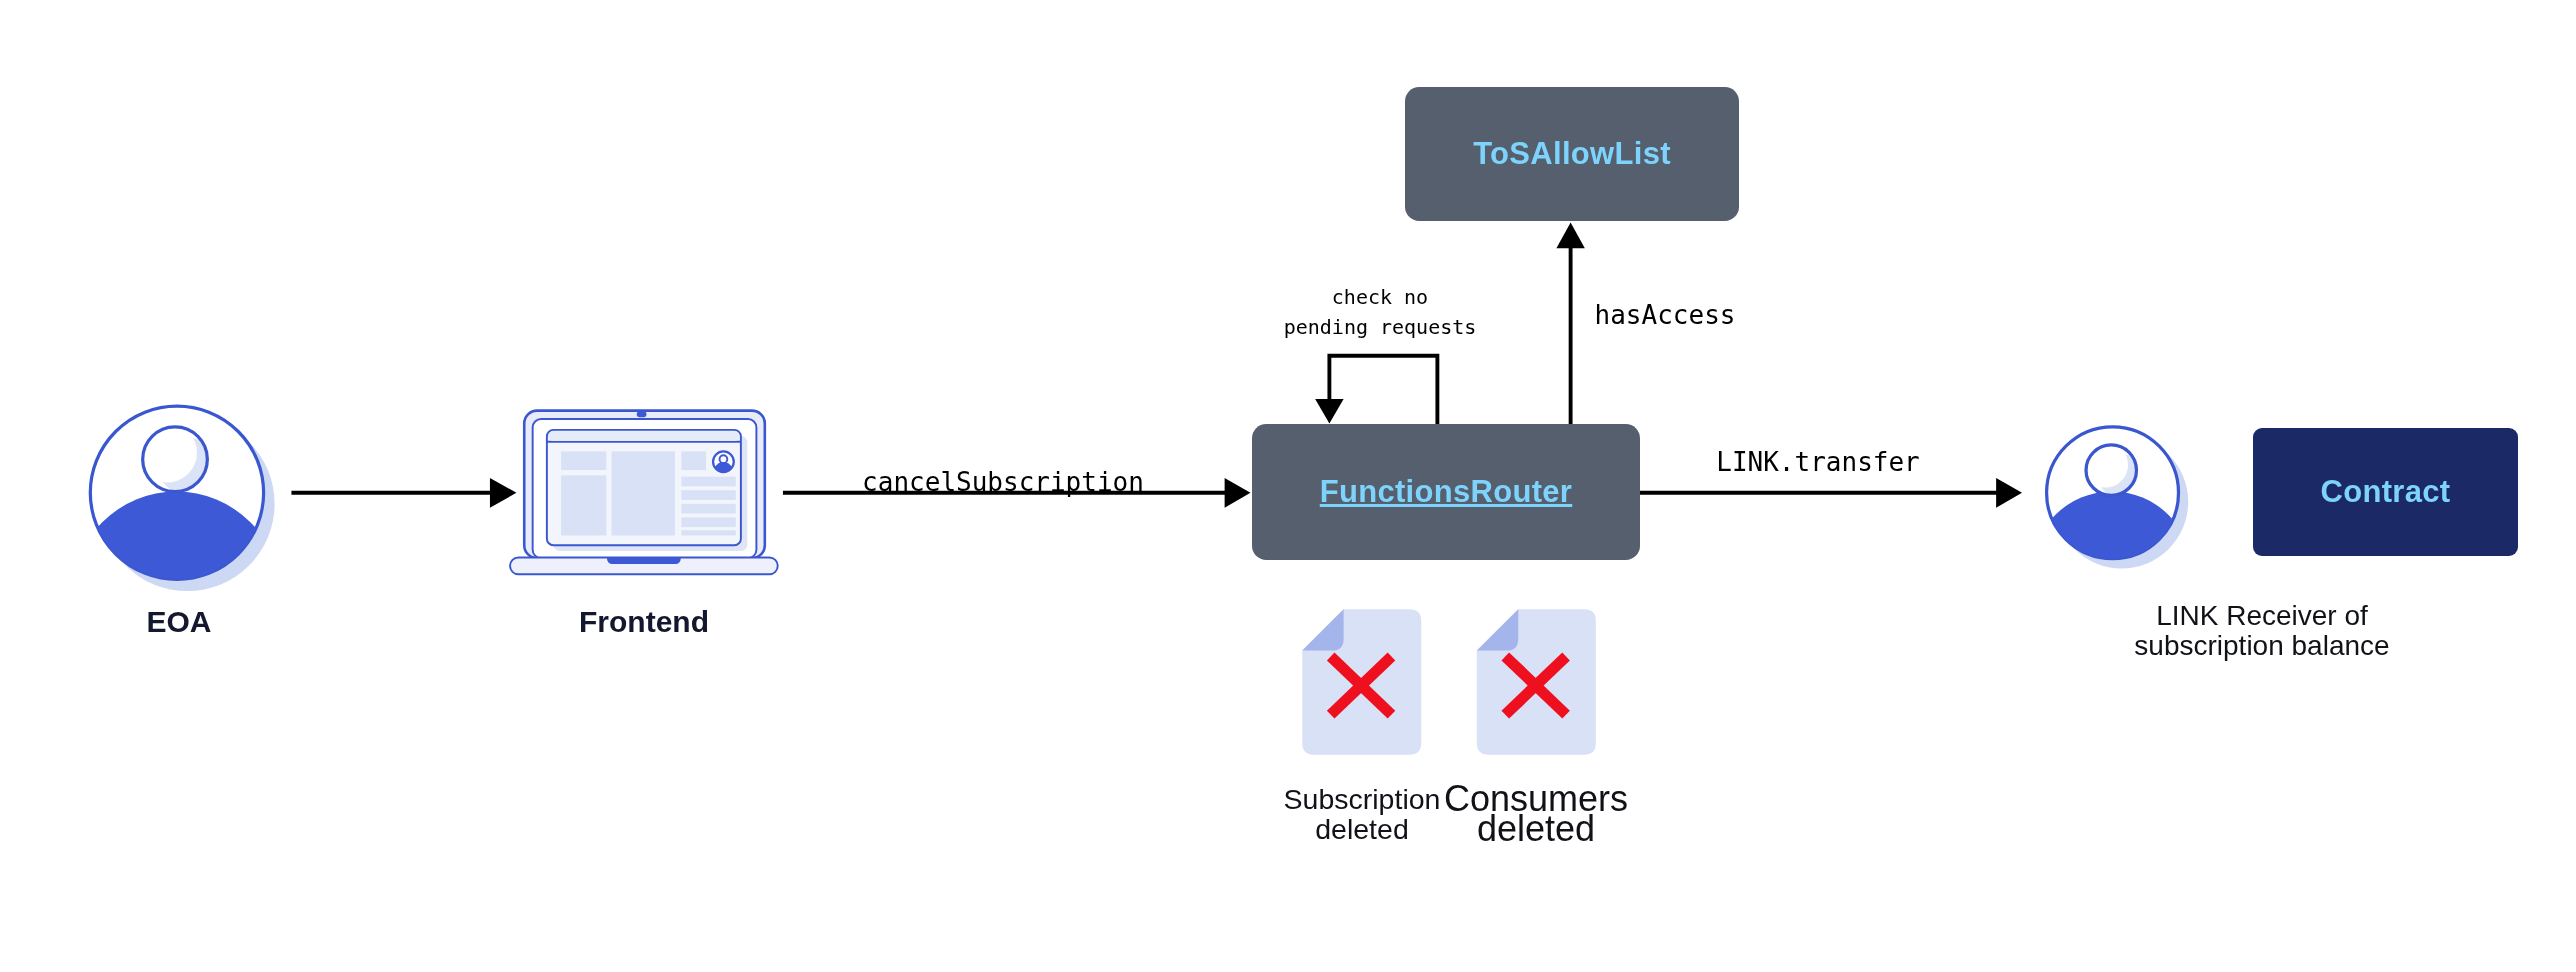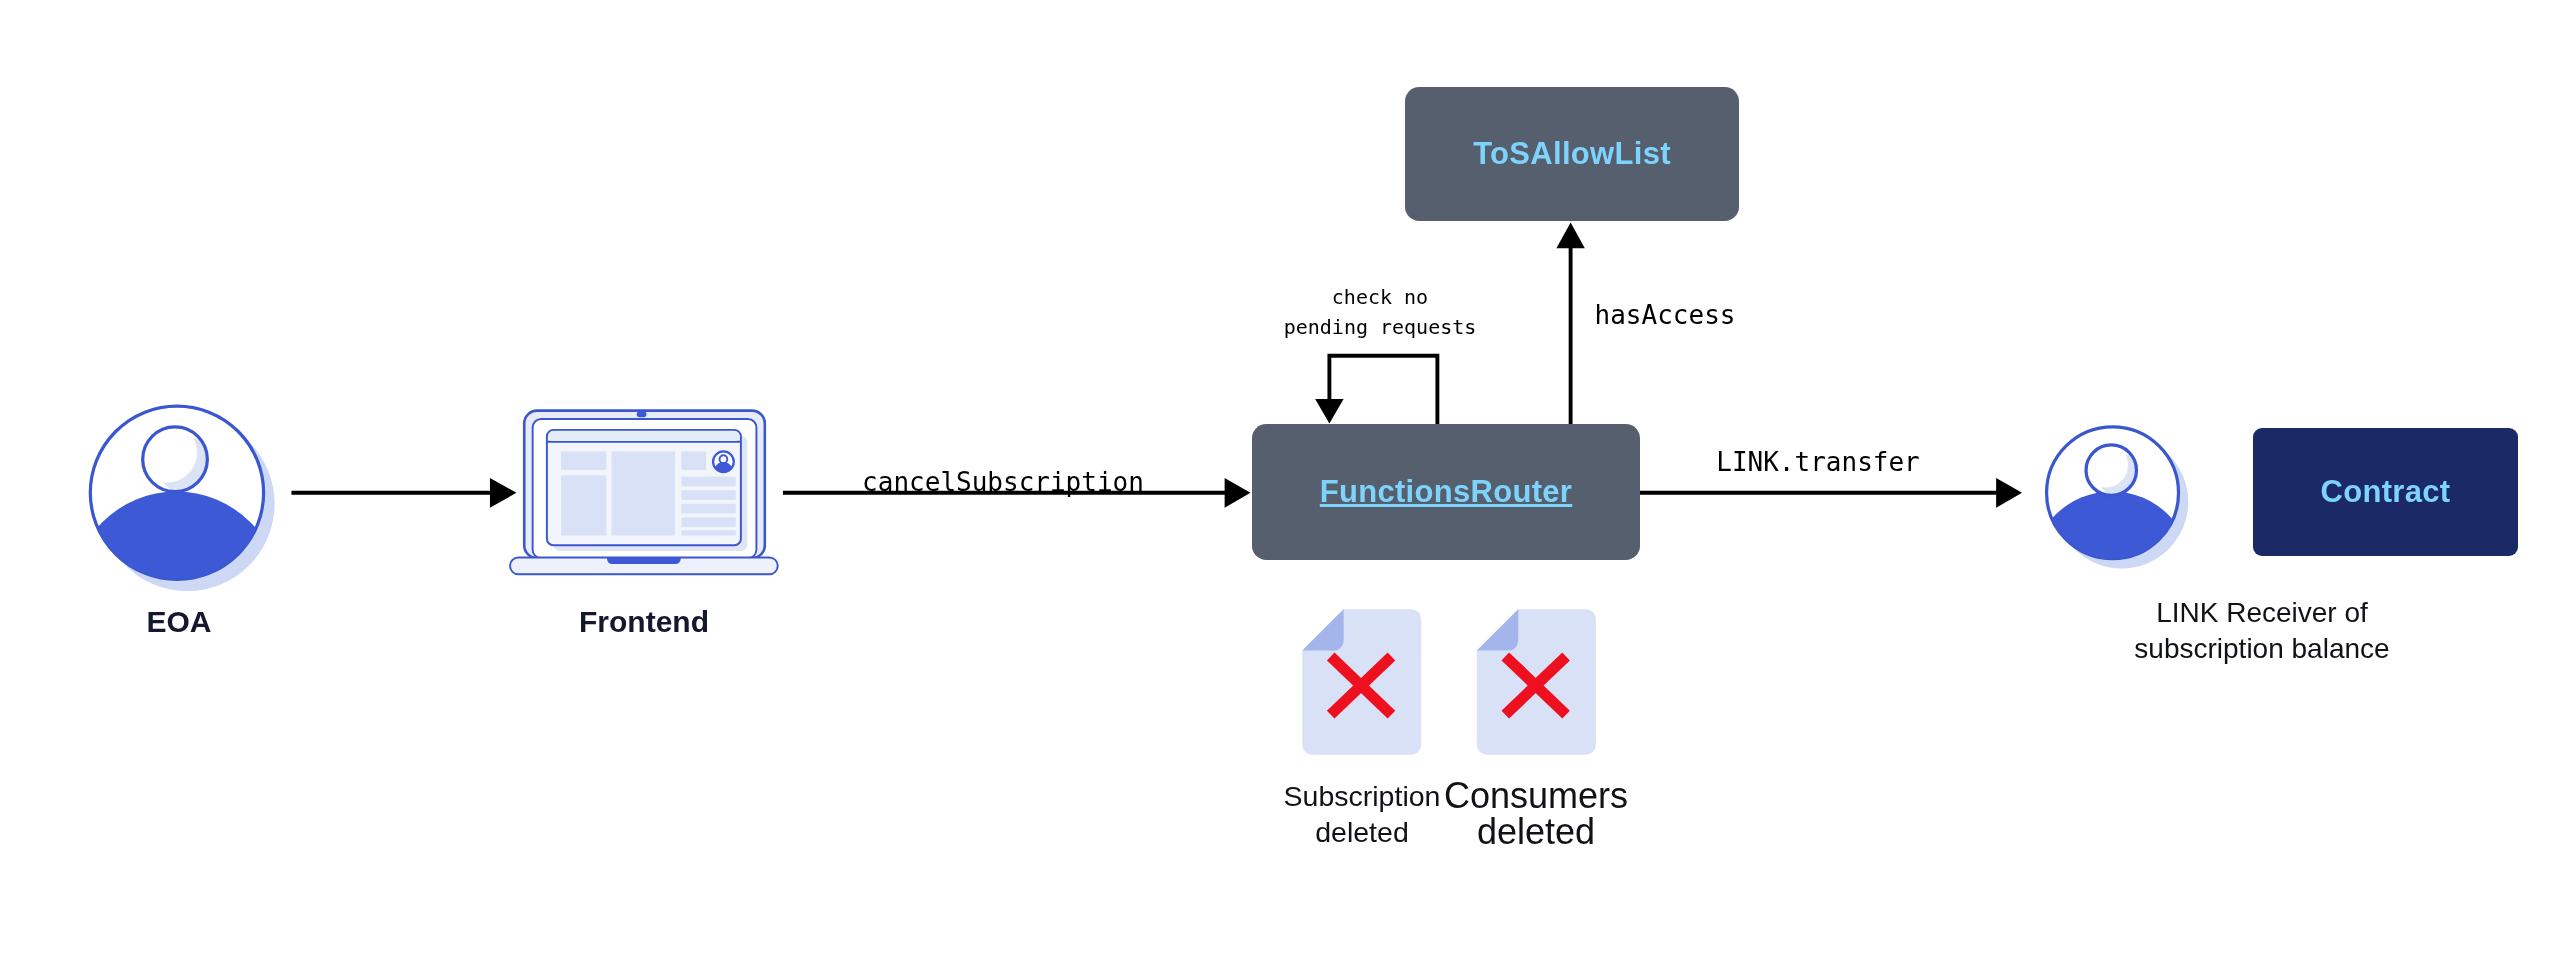--- a/index.html
+++ b/index.html
@@ -40,21 +40,21 @@
     white-space:pre-line;
     text-align:center;
     line-height:30px;
   }
   .code-label.small{font-size:20px;line-height:30px;}
   .caption{
     position:absolute;
     transform:translate(-50%,-50%);
     color:#111218;
     font-size:28px;
-    line-height:36px;
+    line-height:30px;
     white-space:pre-line;
     text-align:center;
     font-weight:normal;
   }
 </style>
 </head>
 <body>
 
 <div id="canvas">
 

